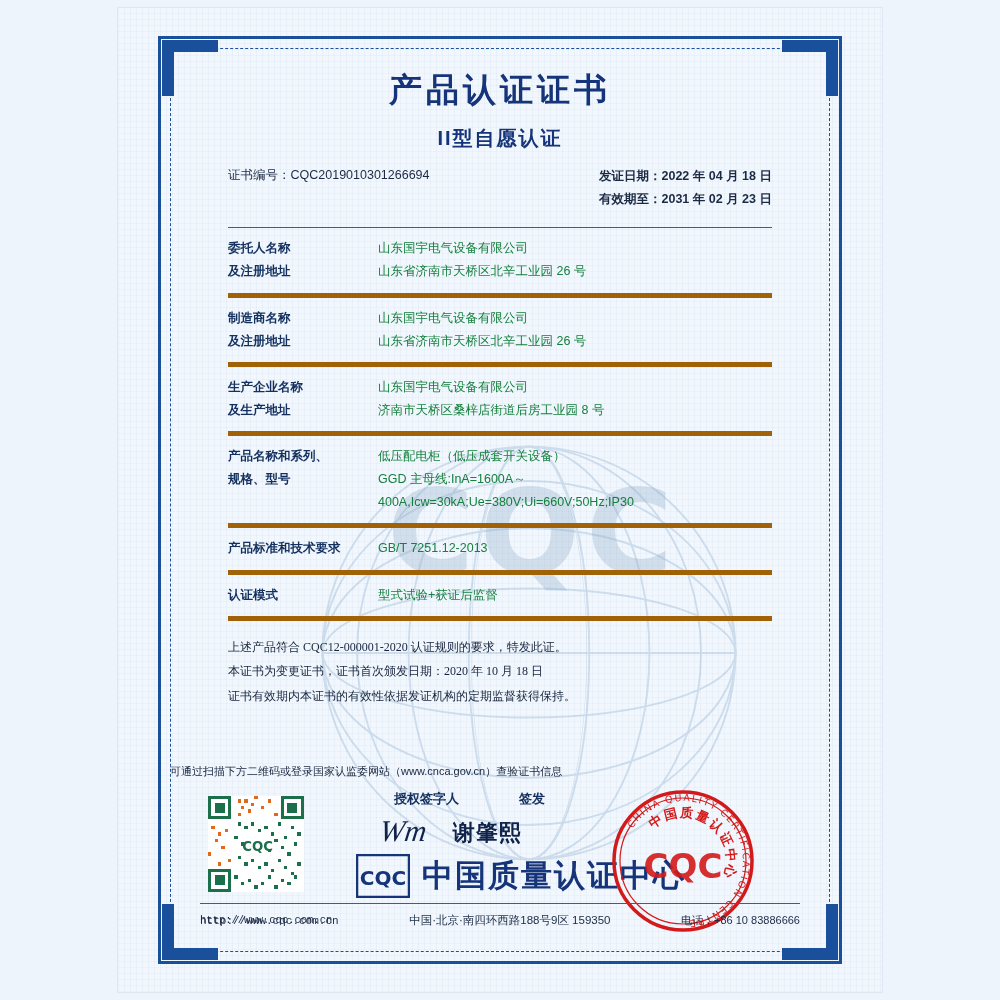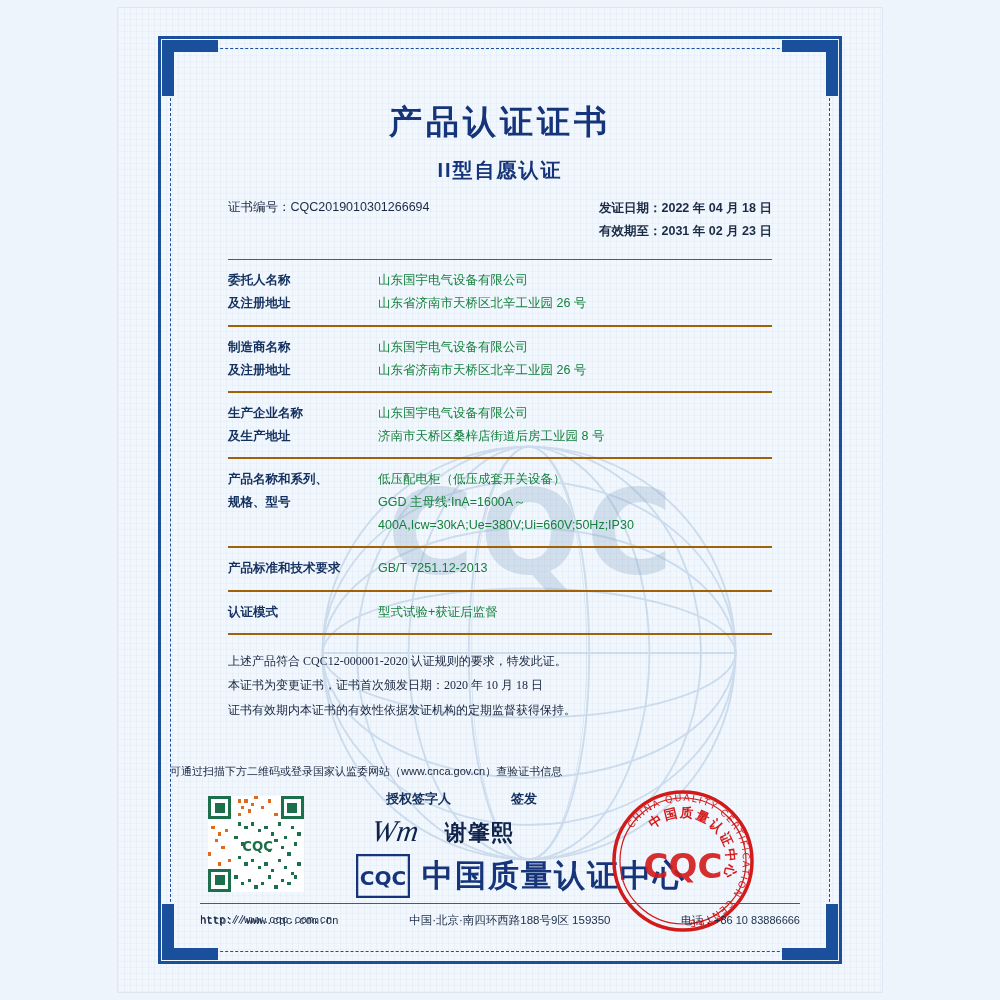--- a/index.html
+++ b/index.html
@@ -58,21 +58,21 @@
     font-family:"DejaVu Sans",sans-serif;
     pointer-events:none;
   }
 
   
   .content{position:absolute;left:52px;top:40px;right:52px;bottom:40px;}
   .title{
     text-align:center;
     font-size:33px;font-weight:bold;color:#15347a;
     letter-spacing:4px;
-    margin-top:52px;
+    margin-top:20px;
   }
   .subtitle{
     text-align:center;
     font-size:20px;font-weight:bold;color:#15347a;
     letter-spacing:2px;
     margin-top:12px;
   }
   .meta{
     margin-top:13px;
     display:flex;justify-content:space-between;
@@ -81,21 +81,21 @@
   }
   .meta .left{padding-top:2px;}
   .meta .right{text-align:center;line-height:1.85;font-weight:bold;}
 
   .table{
     margin:16px 58px 0 58px;
     border-top:1px solid #2d5ea8;
   }
   .row{
     display:flex;
-    border-bottom:2px solid #a16207;
+    border-bottom:5px solid #a16207;
     padding:9px 0 9px 0;
     min-height:22px;
   }
   .row .label{
     width:150px;flex:0 0 150px;
     font-size:12.5px;font-weight:bold;color:#13305f;
     line-height:1.85;
     white-space:pre-line;
   }
   .row .value{
@@ -119,21 +119,21 @@
   .qr{
     position:absolute;left:38px;top:748px;width:96px;height:96px;
     background:#fff;
   }
   .qr-url{
     position:absolute;left:30px;top:866px;
     font-size:10.5px;color:#1b2a44;
     font-family:"Liberation Mono","DejaVu Sans Mono",monospace;
   }
   .sign-wrap{
-    position:absolute;left:202px;top:742px;width:290px;
+    position:absolute;left:210px;top:742px;width:290px;
   }
   .sign-heads{
     display:flex;gap:60px;font-size:13px;color:#13305f;font-weight:bold;
     padding-left:14px;
   }
   .sign-script{
     margin-top:6px;
     display:flex;gap:26px;align-items:flex-end;
   }
   .sig-a{

